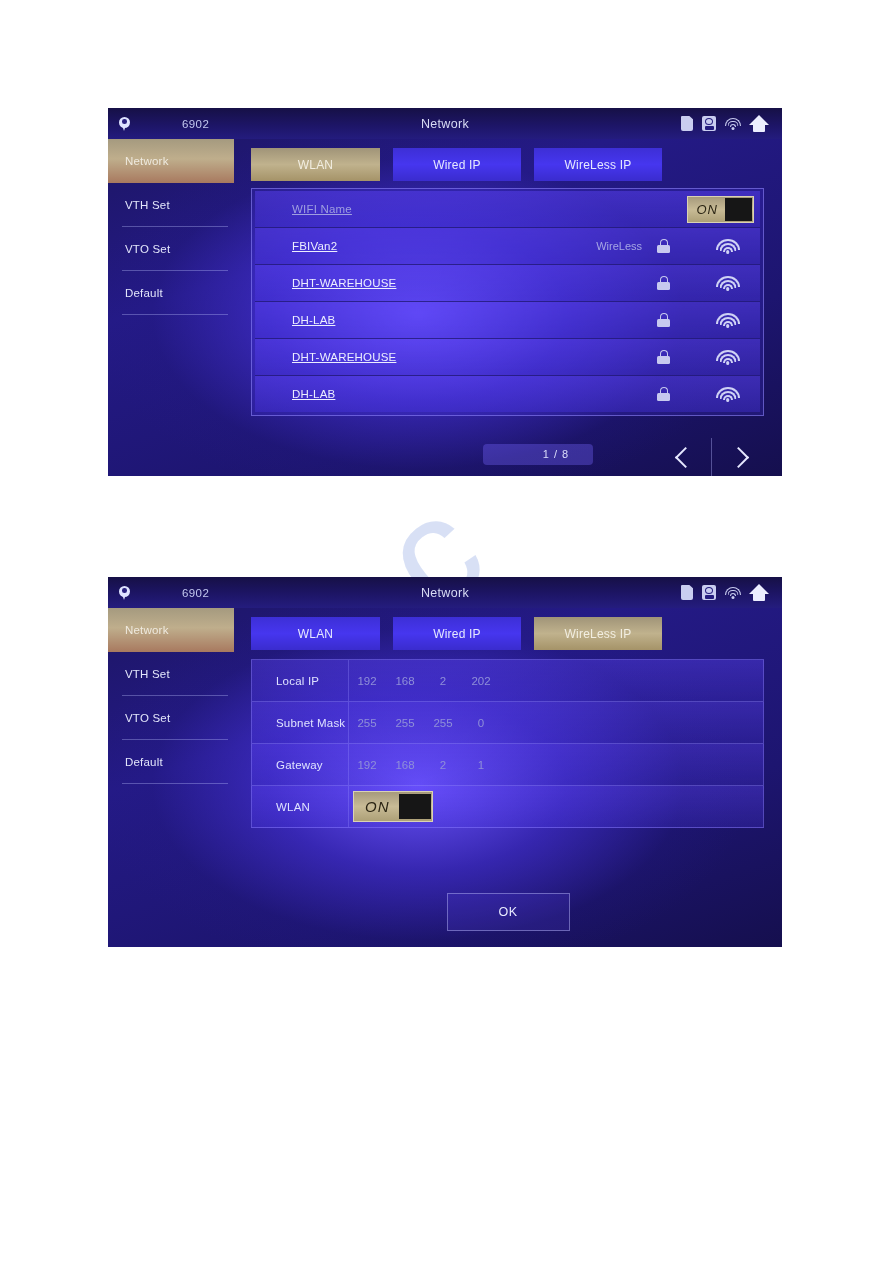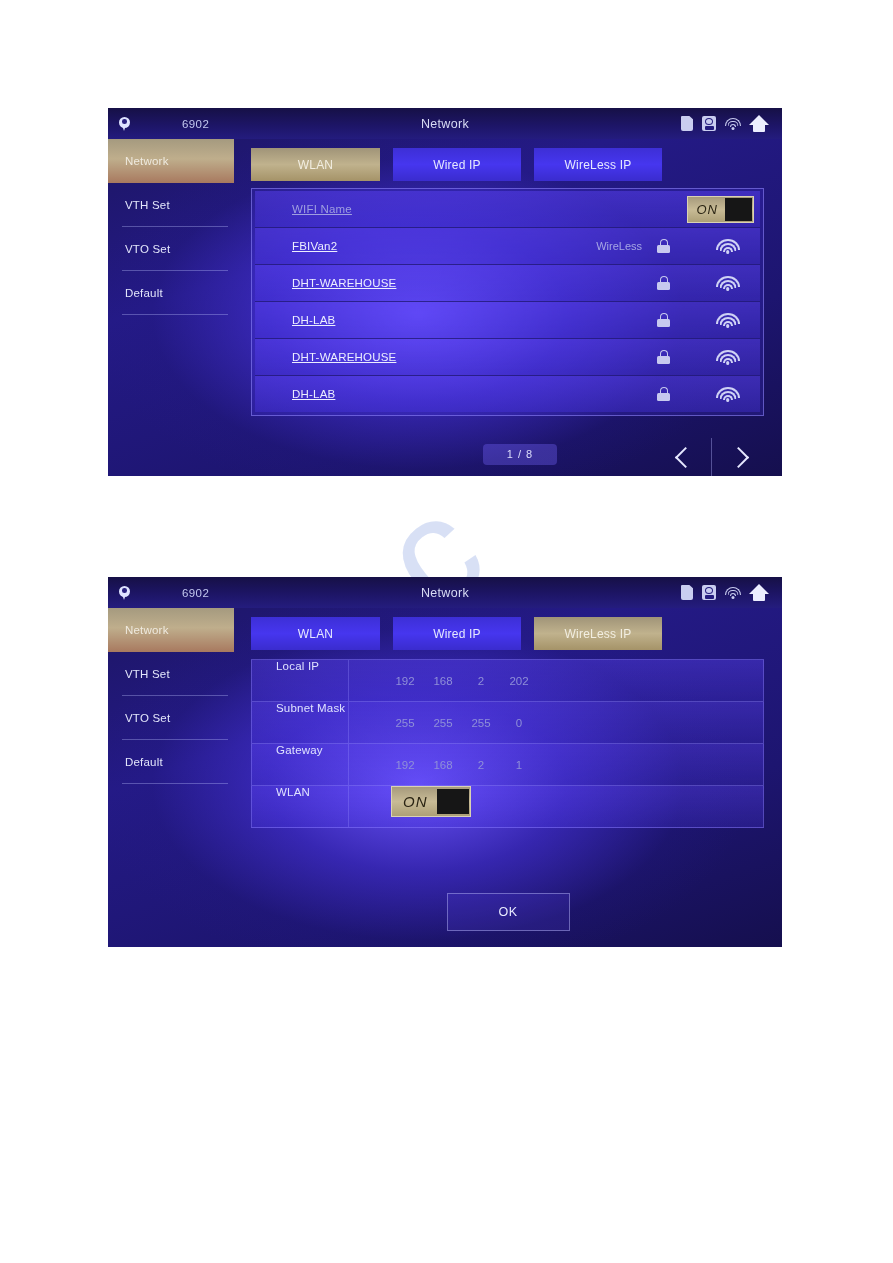--- a/index.html
+++ b/index.html
@@ -117,33 +117,33 @@
      background:linear-gradient(180deg,#a69a7c 0%,#c8bb96 50%,#ada077 100%);
      margin-right:6px;}
   .toggle .lab{font-size:13px;color:#2a2413;padding:0 7px 0 9px;letter-spacing:1px;font-style:italic;}
   .toggle .knob{width:27px;height:23px;background:#161616;margin-right:1px;}
 
   
   .pager{position:absolute;left:17px;right:18px;bottom:7px;height:30px;
      display:flex;align-items:center;}
   .page-chip{margin-left:232px;width:74px;height:21px;border-radius:4px;
      background:rgba(120,104,255,.35);display:flex;align-items:center;justify-content:center;
-     font-size:11px;color:#dcdefb;letter-spacing:1px;}
+     font-size:11px;color:#dcdefb;letter-spacing:1px;padding-left:36px;}
   .nav-group{margin-left:auto;display:flex;height:38px;position:relative;top:3px;}
   .nav-btn{width:52px;display:flex;align-items:center;justify-content:center;}
   .nav-btn + .nav-btn{border-left:1px solid rgba(160,160,230,.45);}
   .chev{width:13px;height:13px;border-top:2.6px solid #e6e8ff;border-right:2.6px solid #e6e8ff;}
   .chev.left{transform:rotate(-135deg);}
   .chev.right{transform:rotate(45deg);}
 
   
   .form-panel{margin-top:9px;position:relative;}
-  .form-row{height:41px;display:flex;position:relative;
+  .form-row{height:41px;display:flex;align-items:center;position:relative;
      background:linear-gradient(180deg,rgba(96,70,255,.36) 0%,rgba(78,56,240,.24) 100%);
-     border:1px solid rgba(150,140,255,.38);border-bottom:none;gap:38px;}
+     border:1px solid rgba(150,140,255,.38);border-bottom:none;}
   .form-row:last-child{border-bottom:1px solid rgba(150,140,255,.38);}
   .form-label{width:96px;flex:0 0 96px;padding-left:24px;font-size:11.5px;
      color:#dfe2ff;letter-spacing:.2px;box-sizing:border-box;}
   .ip-fields{display:flex;align-items:center;font-size:11.5px;color:#8f8fd8;}
   .ip-oct{width:38px;text-align:center;}
   .mac-val{font-size:11.5px;color:#8b8bd4;padding-left:5px;letter-spacing:.3px;}
   .vline{position:absolute;left:96px;top:0;bottom:0;width:1px;
      background:rgba(150,140,255,.33);}
   .dhcp-toggle{margin-left:5px;}
   .dhcp-toggle .lab{font-size:15px;padding:0 9px 0 11px;}

